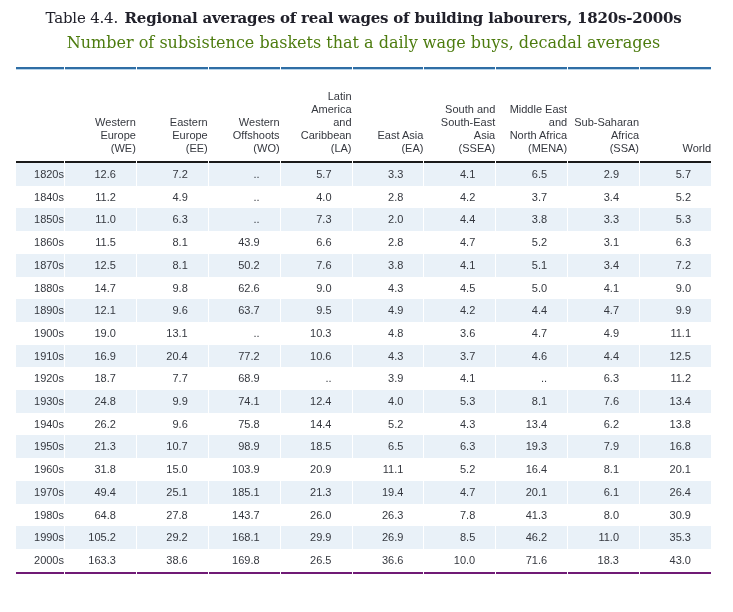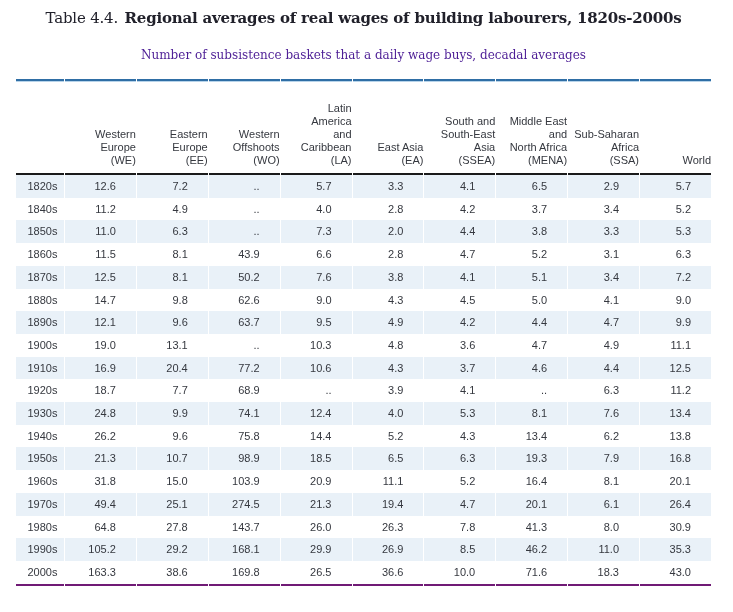--- a/index.html
+++ b/index.html
@@ -19,24 +19,24 @@
     font-size: 15px;
     line-height: 20px;
     color: #20202a;
     letter-spacing: -0.2px;
     white-space: nowrap;
   }
   .title-main { font-weight: bold; margin-left: 2px; }
   .subtitle {
     text-align: center;
     font-family: "DejaVu Serif", serif;
-    font-size: 12px;
+    font-size: 16px;
     line-height: 16px;
-    color: #4c1d95;
-    margin-top: 19px;
+    color: #4d7c0f;
+    margin-top: 7px;
     white-space: nowrap;
   }
   table.data-table {
     width: 100%;
     margin-top: 16px;
     border-collapse: separate;
     border-spacing: 1px 0;
     table-layout: fixed;
     font-size: 11px;
     color: #35383f;
@@ -55,21 +55,21 @@
     border-bottom: 2px solid #1a1a1a;
   }
   thead th.corner { padding: 0; }
   tbody th, tbody td {
     height: 22.7px;
     line-height: 22.7px;
     padding: 0;
     font-weight: normal;
   }
   tbody th {
-    text-align: center;
+    text-align: right;
     padding-left: 5px;
   }
   tbody td {
     text-align: right;
     padding-right: 20px;
   }
   tbody tr:nth-child(odd) th,
   tbody tr:nth-child(odd) td { background: #e9f1f8; }
   tbody tr:last-child th,
   tbody tr:last-child td { border-bottom: 2px solid #701a75; }
@@ -296,21 +296,21 @@
           <td>11.1</td>
           <td>5.2</td>
           <td>16.4</td>
           <td>8.1</td>
           <td>20.1</td>
         </tr>
         <tr>
           <th>1970s</th>
           <td>49.4</td>
           <td>25.1</td>
-          <td>274.5</td>
+          <td>185.1</td>
           <td>21.3</td>
           <td>19.4</td>
           <td>4.7</td>
           <td>20.1</td>
           <td>6.1</td>
           <td>26.4</td>
         </tr>
         <tr>
           <th>1980s</th>
           <td>64.8</td>

